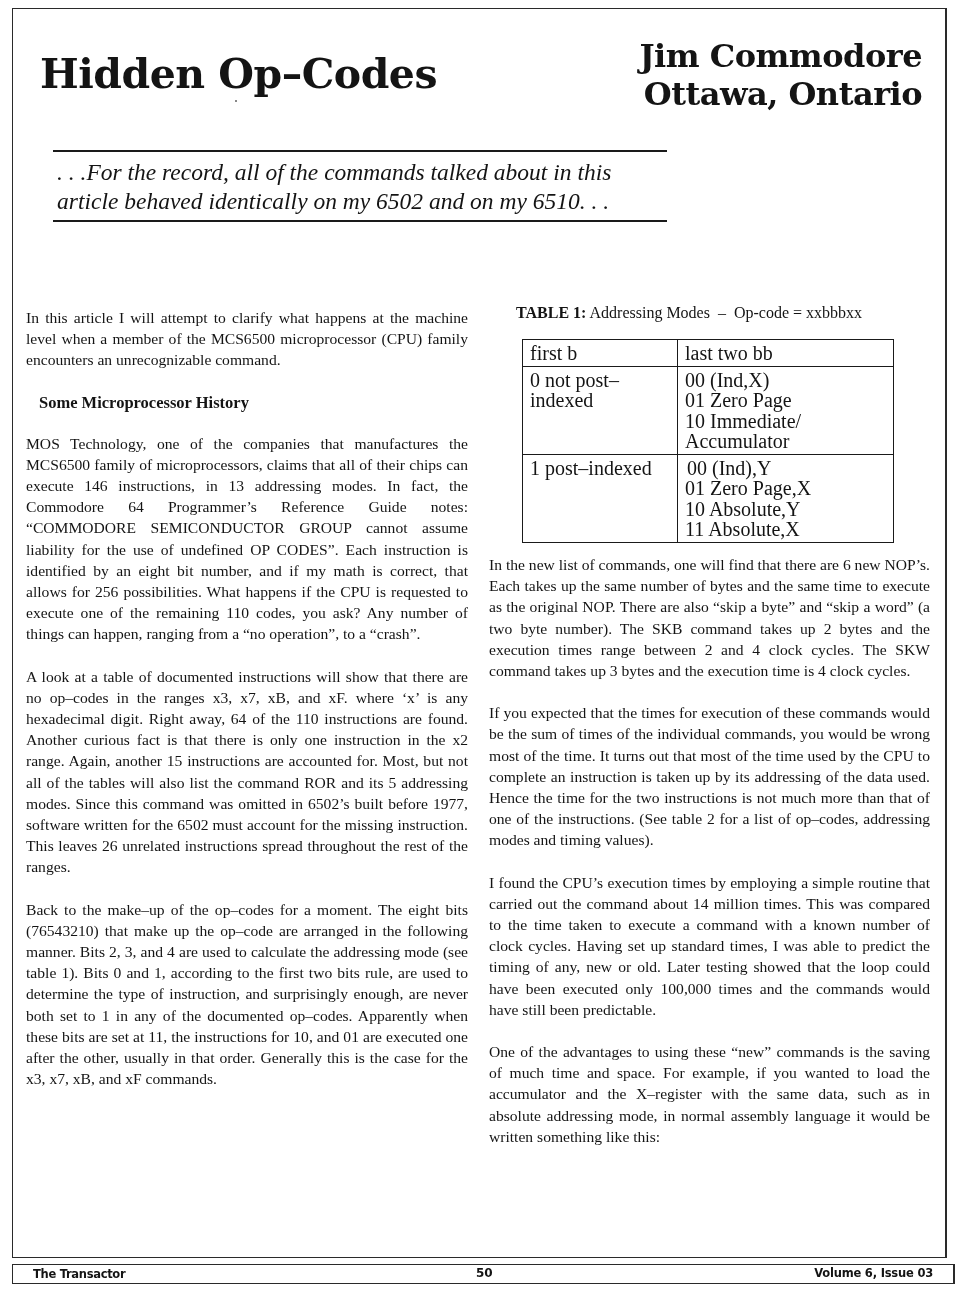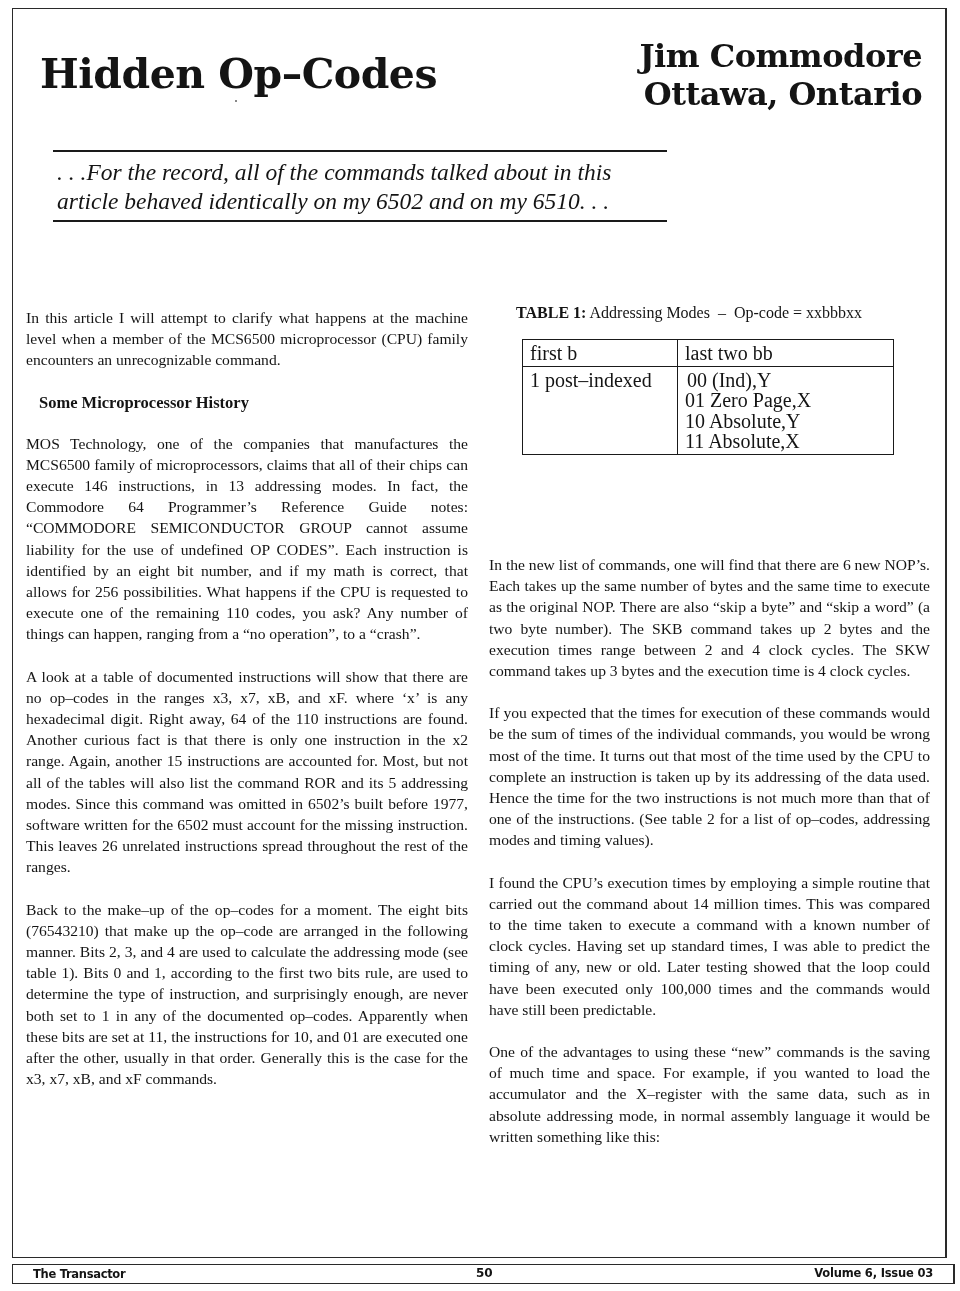--- a/index.html
+++ b/index.html
@@ -63,20 +63,28 @@
 
 <div class="table-caption"><b>TABLE 1:</b><span style="white-space:pre"> Addressing Modes  –  Op-code = xxbbbxx</span></div>
 
 <table class="modes">
   <tbody>
       <tr>
     <td class="c1">first b</td>
     <td>last two bb</td>
   </tr>
   <tr>
+    <td class="c1">0 not post–indexed</td>
+    <td>
+      <span class="mode-line">00 (Ind,X)</span>
+      <span class="mode-line">01 Zero Page</span>
+      <span class="mode-line">10 Immediate/ Accumulator</span>
+    </td>
+  </tr>
+  <tr>
     <td class="c1">1 post–indexed</td>
     <td>
       <span class="mode-line" style="padding-left:2px">00 (Ind),Y</span>
       <span class="mode-line">01 Zero Page,X</span>
       <span class="mode-line">10 Absolute,Y</span>
       <span class="mode-line">11 Absolute,X</span>
     </td>
   </tr>
 </tbody>
   </table>

